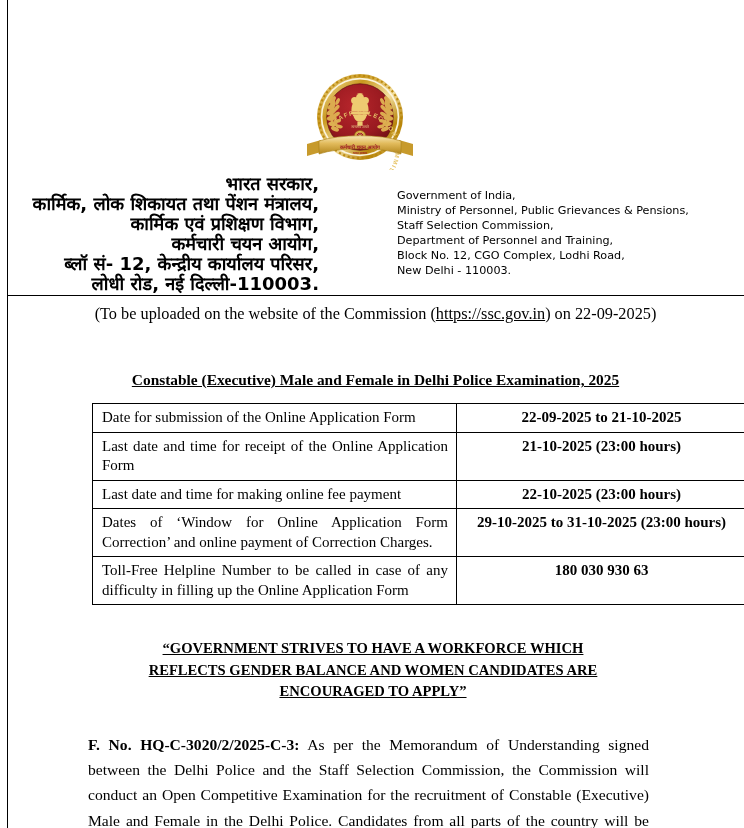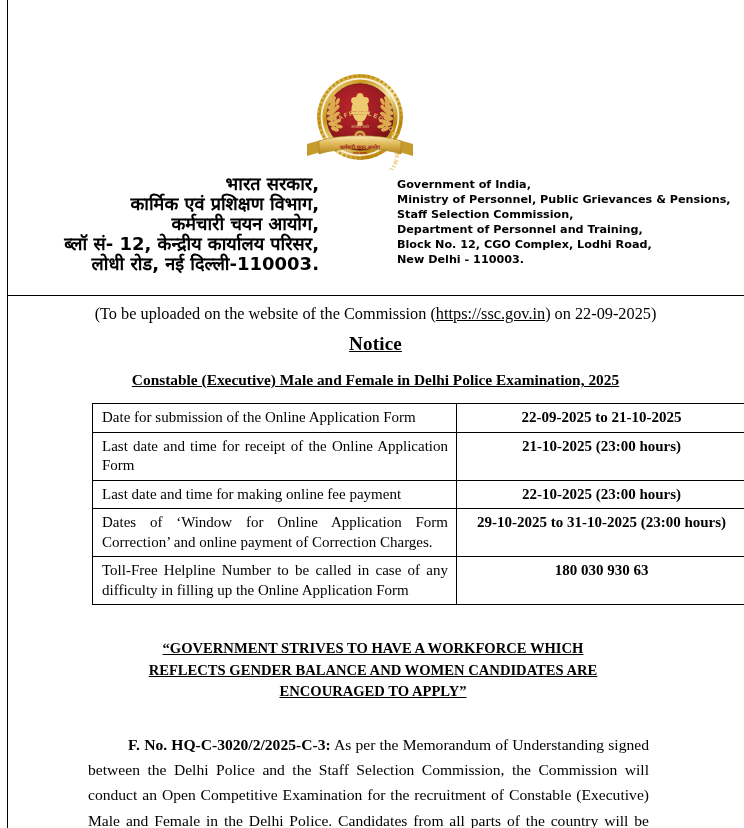--- a/index.html
+++ b/index.html
@@ -58,25 +58,25 @@
     font-family: "DejaVu Sans", sans-serif;
     font-weight: bold;
     font-size: 18px;
     line-height: 20px;
     color: #000;
   }
   #addr-hi div { white-space: nowrap; }
 
   #addr-en {
     position: absolute;
-    left: 390px; top: 178px;
+    left: 390px; top: 189px;
     width: 330px;
     text-align: left;
     font-family: "DejaVu Sans", sans-serif;
-    font-weight: bold;
+    font-weight: normal;
     font-size: 11.2px;
     line-height: 14.9px;
     color: #000;
   }
   #addr-en div { white-space: nowrap; }
 
   
   #body-area {
     position: absolute;
     left: 7px; top: 299px;
@@ -165,21 +165,21 @@
   
   .para {
     position: absolute;
     left: 81px; top: 433px;
     width: 561px;
     font-size: 15.6px;
     line-height: 25.2px;
     text-align: justify;
     text-align-last: left;
   }
-  .para b { font-weight: bold; margin-left: 40px; }
+  .para b { font-weight: bold; }
 </style>
 </head>
 <body>
 
 <div id="page">
 
   <div class="frame-left"></div>
   <div class="frame-hr"></div>
 
   <div id="header">
@@ -291,41 +291,41 @@
           <path d="M110 74 L96 70 L96 82 L110 86 Z" fill="#c79a2c"></path>
           <path d="M16 71 C36 64 78 64 98 71 L98 84 C78 77 36 77 16 84 Z" fill="url(#ribbonG)" stroke="#a87f18" stroke-width="0.6"></path>
           <text x="57" y="78.6" text-anchor="middle" font-family="'DejaVu Sans', sans-serif" font-size="5.1" font-weight="bold" fill="#9e1b22">कर्मचारी चयन आयोग</text>
           <text x="57" y="84.2" text-anchor="middle" font-family="'DejaVu Sans', sans-serif" font-size="2.9" font-weight="bold" fill="#9e1b22">भारत सरकार</text>
         </g>
       </svg>
     </div>
 
     <div id="addr-hi">
       <div>भारत सरकार,</div>
+      <div>कार्मिक, लोक शिकायत तथा पेंशन मंत्रालय,</div>
       <div>कार्मिक एवं प्रशिक्षण विभाग,</div>
       <div>कर्मचारी चयन आयोग,</div>
       <div>ब्लॉ सं- 12, केन्द्रीय कार्यालय परिसर,</div>
       <div>लोधी रोड, नई दिल्ली-110003.</div>
     </div>
 
     <div id="addr-en">
       <div>Government of India,</div>
       <div>Ministry of Personnel, Public Grievances &amp; Pensions,</div>
       <div>Staff Selection Commission,</div>
       <div>Department of Personnel and Training,</div>
       <div>Block No. 12, CGO Complex, Lodhi Road,</div>
       <div>New Delhi - 110003.</div>
     </div>
   </div>
 
   <div id="body-area">
 
     <div class="upload-line"><span>(To be uploaded on the website of the Commission (</span><a class="url" href="#">https://ssc.gov.in</a><span>) on 22-09-2025)</span></div>
 
-    <div class="notice-title">Notice</div>
 
     <div class="exam-title">Constable (Executive) Male and Female in Delhi Police Examination, 2025</div>
 
     <table id="info-table">
       <tbody>
         <tr>
           <td class="label">Date for submission of the Online Application Form</td>
           <td class="value">22-09-2025 to 21-10-2025</td>
         </tr>
         <tr>

